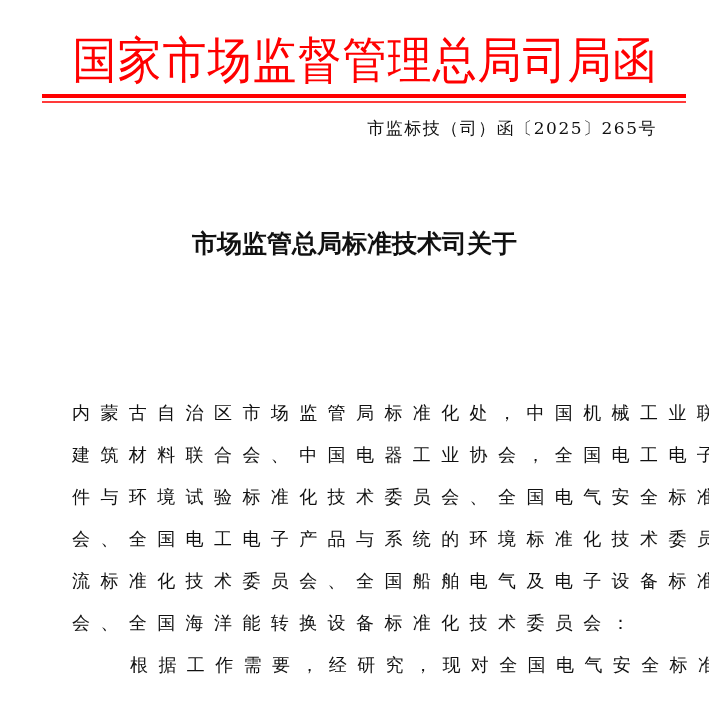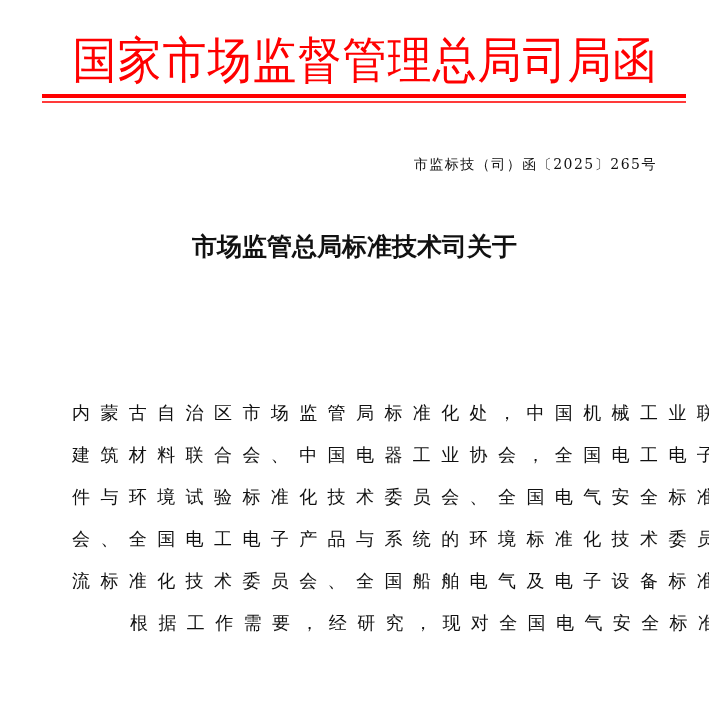--- a/index.html
+++ b/index.html
@@ -6,26 +6,26 @@
   body { width: 709px; height: 728px; overflow: hidden; position: relative; font-family: "DejaVu Serif", serif; }
   .header-title {
     position: absolute; left: 40px; top: 28px; width: 650px; text-align: center;
     color: #ff0000; font-family: "DejaVu Serif", serif; font-size: 44px; font-weight: normal;
     letter-spacing: 1px; line-height: 58px; white-space: nowrap;
     transform: scaleY(1.12); transform-origin: top center;
   }
   .rule-thick { position: absolute; left: 42px; top: 94px; width: 644px; height: 4px; background: #ff0000; }
   .rule-thin { position: absolute; left: 42px; top: 101px; width: 644px; height: 1.5px; background: #ff3a3a; }
   .doc-number {
-    position: absolute; right: 52px; top: 117px; font-size: 14px; color: #111; letter-spacing: 1.5px;
-    font-family: "DejaVu Serif", serif; white-space: nowrap; margin-top: 39px;
+    position: absolute; right: 52px; top: 117px; font-size: 17px; color: #111; letter-spacing: 1.5px;
+    font-family: "DejaVu Serif", serif; white-space: nowrap;
   }
   .doc-subject {
     position: absolute; left: 0; top: 224px; width: 709px; text-align: center;
-    font-family: Liberation Sans, sans-serif; font-weight: bold; font-size: 25px; line-height: 44px; color: #111;
+    font-family: Liberation Mono, monospace; font-weight: bold; font-size: 25px; line-height: 44px; color: #111;
   }
   .doc-subject div { white-space: nowrap; }
   .body-text {
     position: absolute; left: 72px; top: 392px; width: 600px;
     font-family: "DejaVu Serif", serif; font-size: 18px; line-height: 42px; color: #111; letter-spacing: 10.4px;
   }
   .para { margin: 0; }
   .indent { text-indent: 58px; }
   .body-line { white-space: nowrap; display: block; }
 </style>
@@ -43,18 +43,19 @@
     <div>市场监管总局标准技术司关于</div>
   </div>
 
   <div class="body-text">
     <div class="para">
       <span class="body-line">内蒙古自治区市场监管局标准化处，中国机械工业联合会、中国</span>
       <span class="body-line">建筑材料联合会、中国电器工业协会，全国电工电子产品环境条</span>
       <span class="body-line">件与环境试验标准化技术委员会、全国电气安全标准化技术委员</span>
       <span class="body-line">会、全国电工电子产品与系统的环境标准化技术委员会、全国物</span>
       <span class="body-line">流标准化技术委员会、全国船舶电气及电子设备标准化技术委员</span>
+      <span class="body-line">会、全国海洋能转换设备标准化技术委员会：</span>
     </div>
     <div class="para">
       <span class="body-line indent">根据工作需要，经研究，现对全国电气安全标准化技术委员</span>
     </div>
   </div>
 </div>
 
 </body></html>

